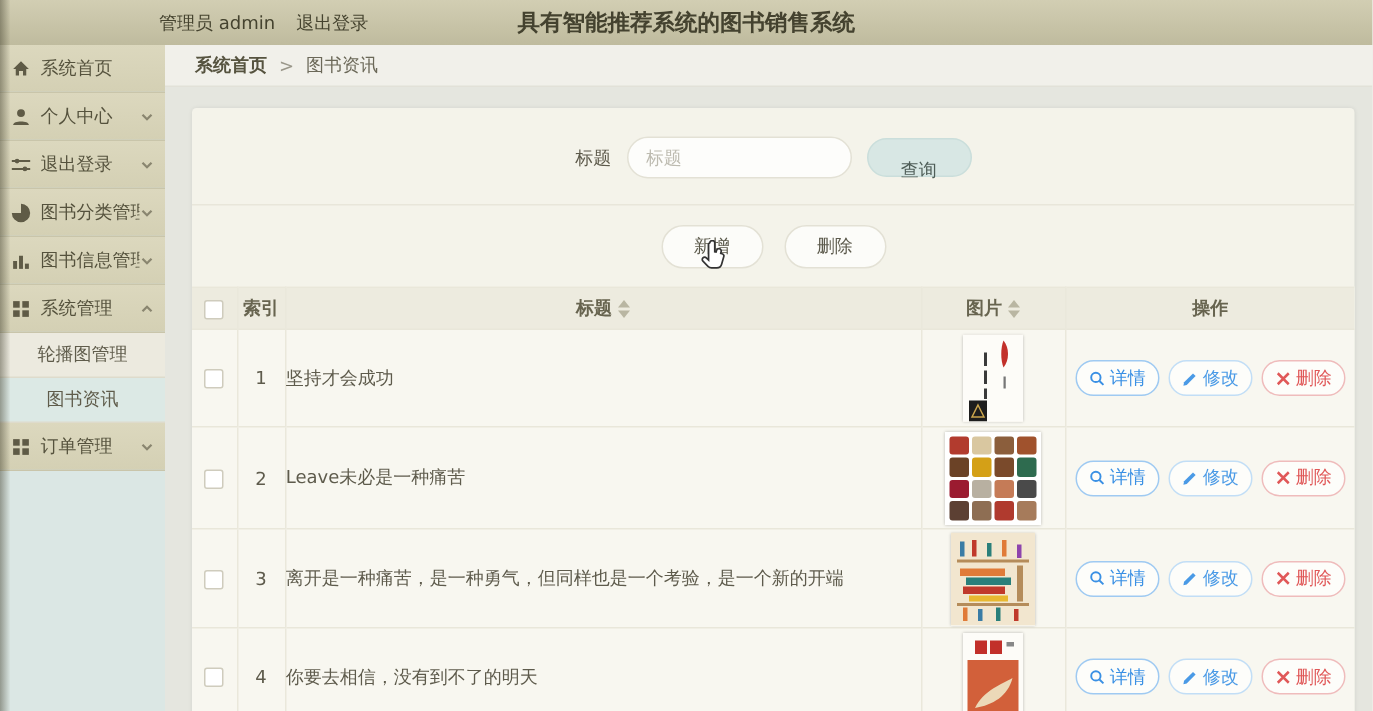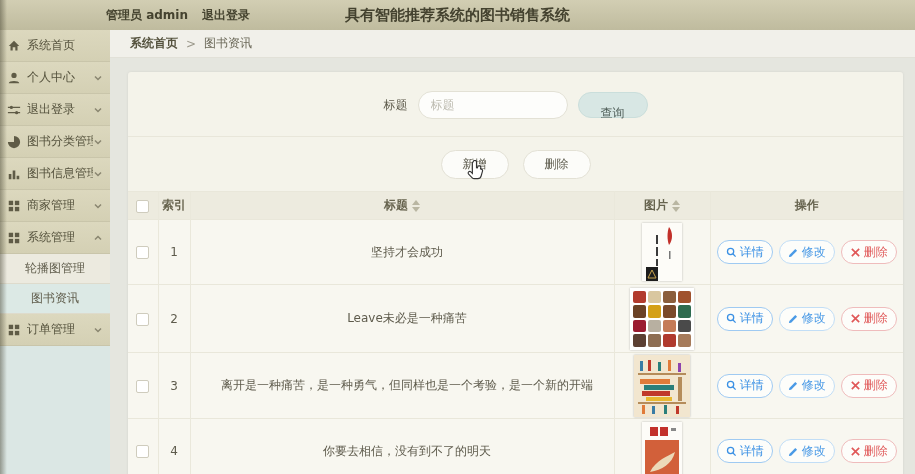--- a/index.html
+++ b/index.html
@@ -9,21 +9,21 @@
     font-family:"DejaVu Sans","Liberation Sans",sans-serif;
     background:#e5e6df; font-size:12px; color:#5e5b4c;
   }
 
   
   .header {
     position:absolute; top:0; left:0; right:0; height:30px;
     background:linear-gradient(#d2ceb3,#bfbb9e);
     display:flex; align-items:center; z-index:5;
   }
-  .admin-info { margin-left:106px; display:flex; gap:14px; font-size:12px; color:#45432f;font-weight:bold; }
+  .admin-info { margin-left:106px; display:flex; gap:14px; font-size:12px; color:#45432f; }
   .logout { cursor:pointer; }
   .app-title {
     position:absolute; left:50%; transform:translateX(-50%);
     font-size:15px; font-weight:bold; color:#44422f; white-space:nowrap;
   }
 
   
   .sidebar {
     position:absolute; top:30px; left:0; width:110px; bottom:0;
     background:#dbe7e4; z-index:4;
@@ -88,21 +88,21 @@
   
   table.grid { width:100%; border-collapse:collapse; background:#f8f7f0; table-layout:fixed; }
   .grid th, .grid td { border-right:1px solid #eae8db; border-top:1px solid #e9e7da; vertical-align:middle; }
   .grid th:last-child, .grid td:last-child { border-right:none; }
   .grid thead th {
     background:#edebdf; height:28px; font-weight:bold; color:#67644f; font-size:12px;
     text-align:center; padding:2px;
   }
   .col-check { width:30px; } .col-index { width:32px; } .col-title { width:424px; } .col-img { width:96px; }
   .grid tbody td { height:65px; font-size:12px; color:#5e5b4c; text-align:center; }
-  .grid td.cell-title { text-align:center; padding-left:10px; }
+  .grid td.cell-title { text-align:left; }
   .checkbox {
     display:inline-block; width:13px; height:13px; border:1px solid #cfccbd;
     background:#fff; border-radius:2px; cursor:pointer; vertical-align:middle;
   }
   .caret { display:inline-flex; flex-direction:column; gap:2px; margin-left:4px; vertical-align:middle; }
   .caret i { width:0; height:0; border-left:4px solid transparent; border-right:4px solid transparent; display:block; }
   .caret .up { border-bottom:5px solid #b9b6a2; }
   .caret .down { border-top:5px solid #b9b6a2; }
   .th-inner { display:inline-flex; align-items:center; }
 
@@ -200,36 +200,20 @@
         </svg>
     </span>
     <span class="menu-label">图书信息管理</span>
     <span class="chev">
         <svg viewBox="0 0 10 10">
           <path d="M2 3.5 L5 6.5 L8 3.5"></path>
         </svg>
       </span>
   </div>
 
-  <div class="menu-item">
-    <span class="mi-icon">
-      <svg viewBox="0 0 16 16">
-          <rect x="2" y="2" width="5" height="5" stroke="none"></rect>
-          <rect x="9" y="2" width="5" height="5" stroke="none"></rect>
-          <rect x="2" y="9" width="5" height="5" stroke="none"></rect>
-          <rect x="9" y="9" width="5" height="5" stroke="none"></rect>
-        </svg>
-    </span>
-    <span class="menu-label">商家管理</span>
-    <span class="chev">
-        <svg viewBox="0 0 10 10">
-          <path d="M2 3.5 L5 6.5 L8 3.5"></path>
-        </svg>
-      </span>
-  </div>
 
   <div class="menu-item">
     <span class="mi-icon">
       <svg viewBox="0 0 16 16">
           <rect x="2" y="2" width="5" height="5" stroke="none"></rect>
           <rect x="9" y="2" width="5" height="5" stroke="none"></rect>
           <rect x="2" y="9" width="5" height="5" stroke="none"></rect>
           <rect x="9" y="9" width="5" height="5" stroke="none"></rect>
         </svg>
     </span>

